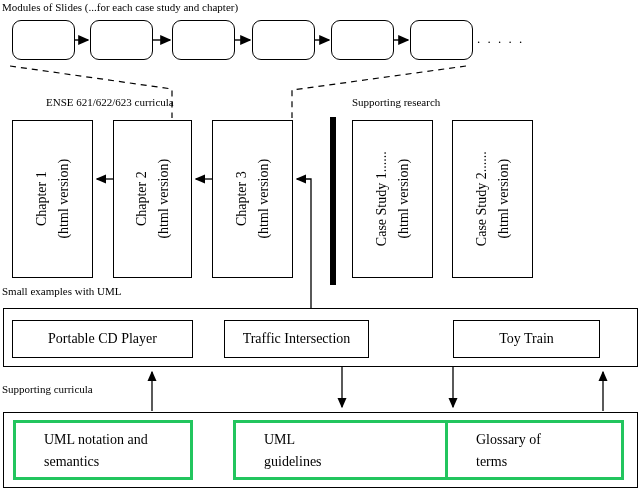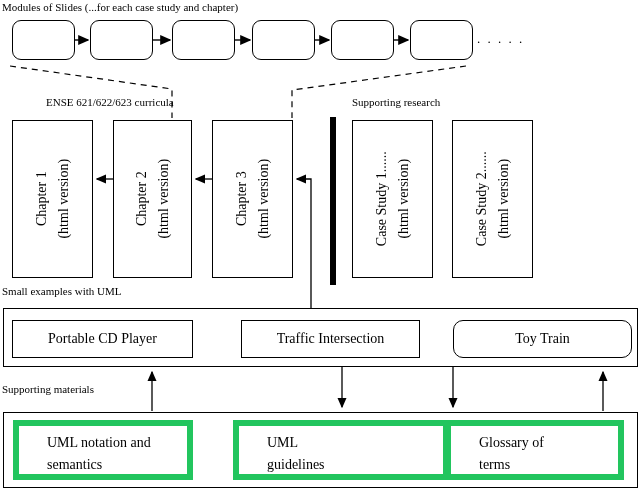--- a/index.html
+++ b/index.html
@@ -29,21 +29,21 @@
   .outerbox { position:absolute; left:3px; width:635px; border:1px solid #000;
               box-sizing:border-box; background:transparent; }
   #examples-outer { top:308px; height:59px; }
   #materials-outer { top:412px; height:76px; }
   
   .exbox {
     position:absolute; top:320px; height:38px; border:1px solid #000; box-sizing:border-box;
     display:flex; align-items:center; justify-content:center; font-size:14px; background:#fff;
   }
   .matbox {
-    position:absolute; top:420px; height:60px; border:6px solid #22c55e; box-sizing:border-box;
+    position:absolute; top:420px; height:60px; border:3px solid #22c55e; box-sizing:border-box;
     font-size:14px; line-height:1.6; padding:6px 4px 0 28px; background:#fff;
   }
   svg.overlay { position:absolute; left:0; top:0; pointer-events:none; }
 </style>
 </head>
 <body>
 
 <div id="canvas">
 
   <div class="lbl" style="left:2px; top:1px;">Modules of Slides (...for each case study and chapter)</div>
@@ -52,21 +52,21 @@
   <div class="slidebox" style="left:90px"></div>
   <div class="slidebox" style="left:172px"></div>
   <div class="slidebox" style="left:252px"></div>
   <div class="slidebox" style="left:331px"></div>
   <div class="slidebox" style="left:410px"></div>
   <div class="dots">. . . . .</div>
 
   <div class="lbl" style="left:2px; top:96px;margin-left:44px;">ENSE 621/622/623 curricula</div>
   <div class="lbl" style="left:352px; top:96px;">Supporting research</div>
   <div class="lbl" style="left:2px; top:285px;">Small examples with UML</div>
-  <div class="lbl" style="left:2px; top:383px;">Supporting materials</div>
+  <div class="lbl" style="left:2px; top:383px;">Supporting curricula</div>
 
   <div class="tallbox" style="left:12px; width:81px;">
     <div class="vtext">
       <div>Chapter 1</div>
       <div>(html version)</div>
     </div>
   </div>
   <div class="tallbox" style="left:113px; width:79px;">
     <div class="vtext">
       <div>Chapter 2</div>
@@ -92,24 +92,24 @@
     <div class="vtext">
       <div>Case Study 2......</div>
       <div>(html version)</div>
     </div>
   </div>
 
   <div class="outerbox" id="examples-outer"></div>
   <div class="exbox" style="left:12px; width:181px;">
     <span>Portable CD Player</span>
   </div>
-  <div class="exbox" style="left:241px; width:179px;">
+  <div class="exbox" style="left:224px; width:145px;">
     <span>Traffic Intersection</span>
   </div>
-  <div class="exbox" style="left:453px; width:179px;border-radius:10px;">
+  <div class="exbox" style="left:453px; width:147px;">
     <span>Toy Train</span>
   </div>
 
   <div class="outerbox" id="materials-outer"></div>
   <div class="matbox" style="left:13px; width:180px;">
     <div>UML notation and</div>
     <div>semantics</div>
   </div>
   <div class="matbox" style="left:233px; width:216px;">
     <div>UML</div>

